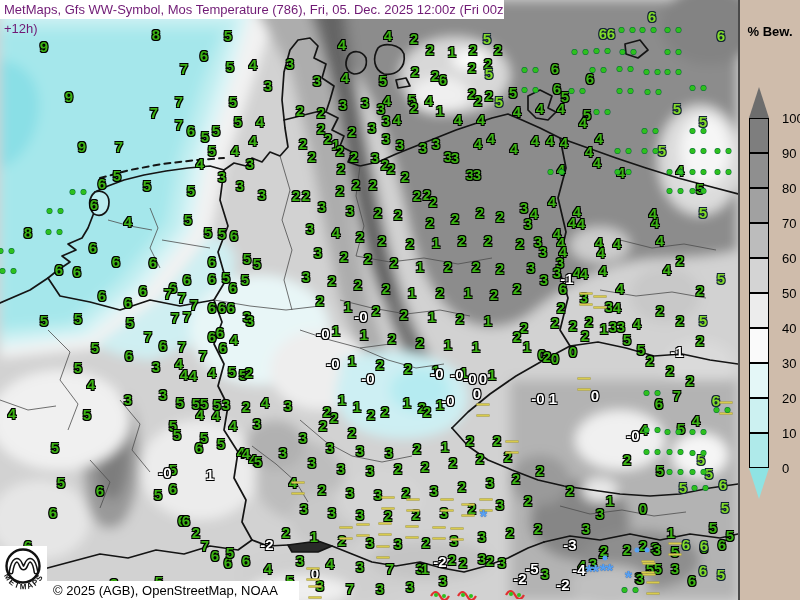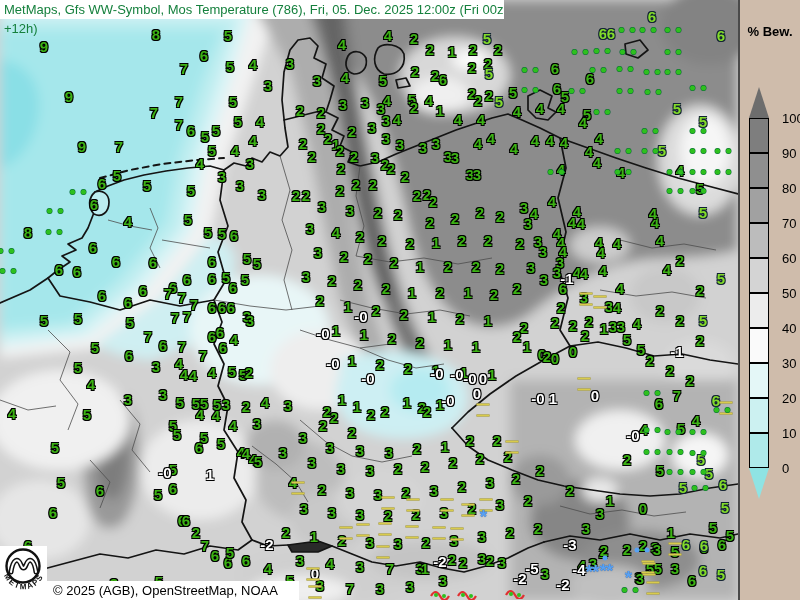--- a/index.html
+++ b/index.html
@@ -17,21 +17,21 @@
   .fog{width:13px;height:9px;border-top:2.5px solid #d9cb4a;border-bottom:2.5px solid #d9cb4a;
        filter:drop-shadow(0 0 0.5px #665);}
   .snow{font-size:19px;font-weight:bold;color:#58a2f5;letter-spacing:-1px;
         text-shadow:0 0 1px #247;}
   .bdot{width:5px;height:5px;border-radius:50%;background:#58a2f5;}
   .dots{width:16px;height:5px;}
   .dots::before,.dots::after{content:"";position:absolute;top:0;width:5px;height:5px;border-radius:50%;
         background:#2ec01e;box-shadow:0 0 0 0.5px #063;}
   .dots::before{left:0;} .dots::after{right:0;}
   #titlebar{position:absolute;left:0;top:0;width:504px;height:19px;background:#ffffff;
-        font-size:13px;color:#15803d;line-height:19px;padding-left:4px;box-sizing:border-box;}
+        font-size:13px;color:#701a75;line-height:19px;padding-left:4px;box-sizing:border-box;}
   #attrib{position:absolute;left:47px;top:581px;width:252px;height:19px;background:#ffffff;
         font-size:13px;color:#000;line-height:19px;padding-left:6px;box-sizing:border-box;}
   #logobox{position:absolute;left:0;top:546px;width:47px;height:54px;background:#ffffff;}
   #sidebar{position:absolute;left:738px;top:0;width:62px;height:600px;background:#cfbcab;
         border-left:2px solid #4a4a4a;box-sizing:border-box;}
   #unitlabel{position:absolute;left:0;top:24px;width:60px;text-align:center;
         font-size:13px;font-weight:bold;color:#000;}
   #scalebar{position:absolute;left:9px;top:0;width:20px;}
   .cell{position:absolute;left:0;width:20px;height:35px;border:1px solid #000;box-sizing:border-box;}
   .arrow{position:absolute;left:0;width:0;height:0;}

